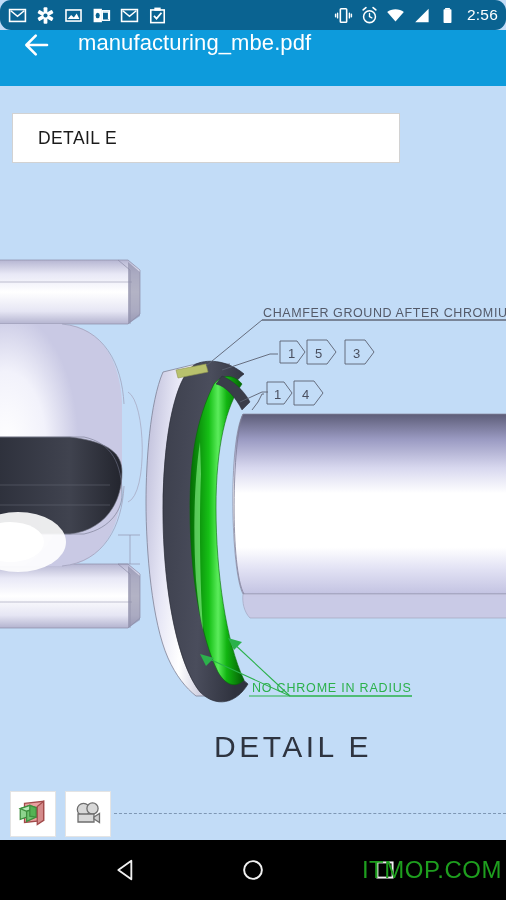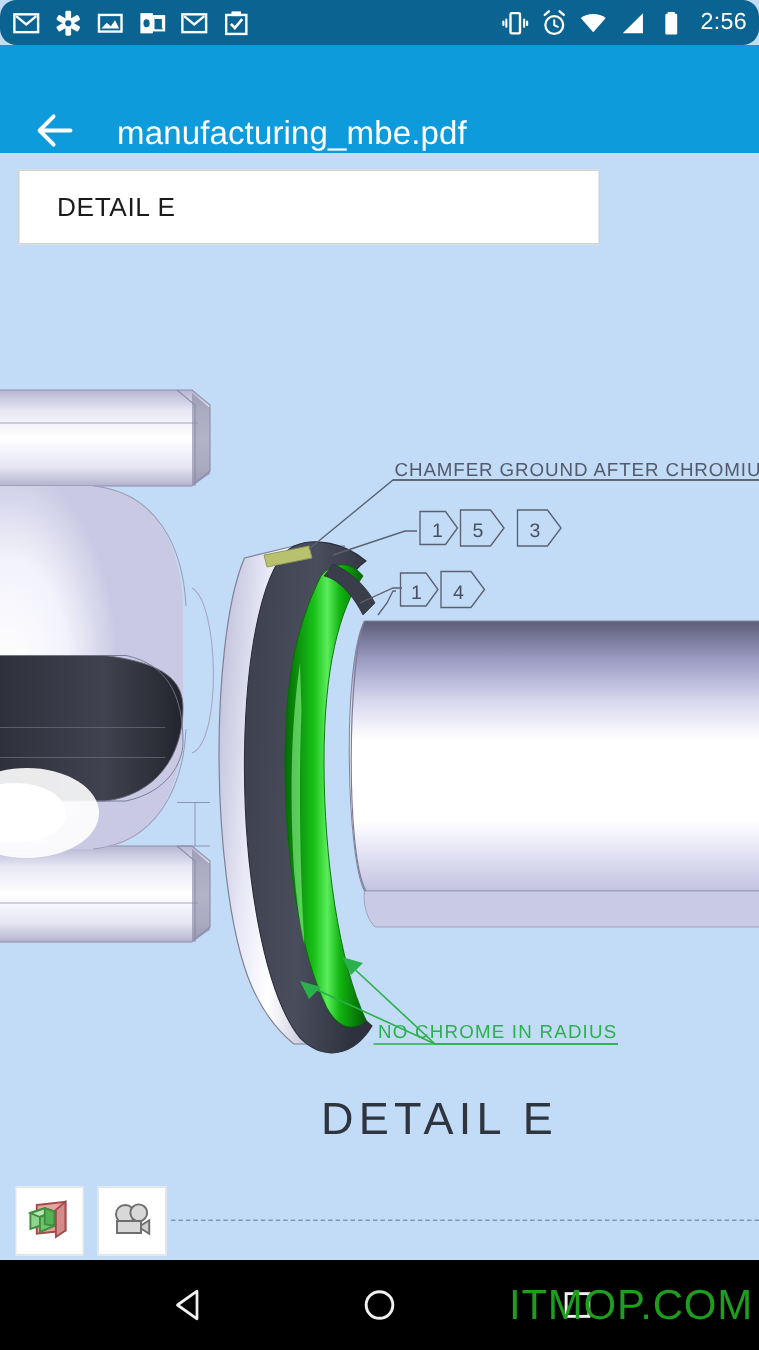--- a/index.html
+++ b/index.html
@@ -17,23 +17,23 @@
     background:#0A6391;
     display:flex; align-items:center; padding:0 8px;border-radius:11px;
   }
   .sb-left { display:flex; align-items:center; gap:9px; }
   .sb-right { margin-left:auto; display:flex; align-items:center; gap:7px; }
   .sb-icon { width:19px; height:19px; display:block; }
   .sb-time { color:#fff; font-size:15.5px; letter-spacing:.2px; margin-left:3px; }
 
   
   .appbar {
-    position:absolute; top:30px; left:0; width:506px; height:72px;
+    position:absolute; top:30px; left:0; width:506px; height:56px;
     background:#0D9BDC;
-    display:flex; align-items:flex-end; padding-left:22px;
+    display:flex; align-items:flex-start; padding-left:22px;
   }
   .back-arrow { width:30px; height:30px; flex:0 0 auto; cursor:pointer; }
   .app-title {
     color:#fff; font-size:22px; font-weight:500;
     margin-left:26px; letter-spacing:.1px; white-space:nowrap;
   }
 
   
   .content {
     position:absolute; top:102px; left:0; width:506px; height:738px;
@@ -70,21 +70,21 @@
   .navbar {
     position:absolute; top:840px; left:0; width:506px; height:60px;
     background:#000; display:flex; align-items:center;
   }
   .nav-btn { width:110px; display:flex; align-items:center; justify-content:center; cursor:pointer; }
   .nav-back  { position:absolute; left:72px;  top:0; height:60px; }
   .nav-home  { position:absolute; left:198px; top:0; height:60px; }
   .nav-recent{ position:absolute; left:330px; top:0; height:60px; }
   .watermark {
     position:absolute; right:4px; top:50%; transform:translateY(-50%);
-    color:#1E9E1E; font-size:28px; letter-spacing:.5px;
+    color:#1E9E1E; font-size:24px; letter-spacing:.5px;
   }
 </style>
 </head>
 <body>
 
 <div class="phone">
 
   <div class="statusbar">
     <div class="sb-left">
 

